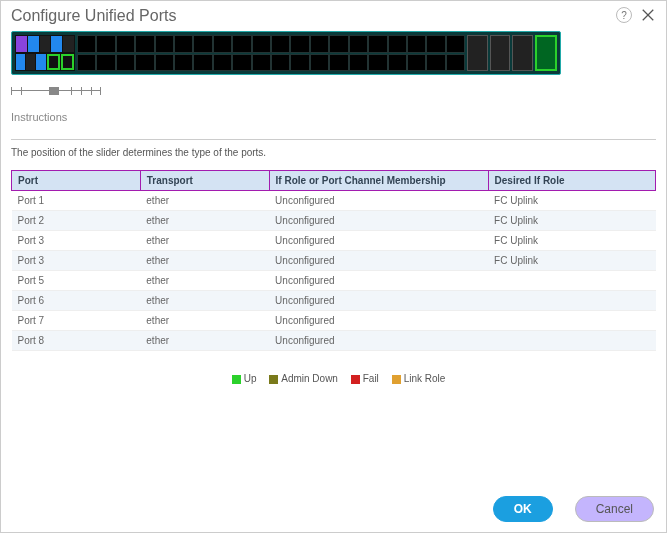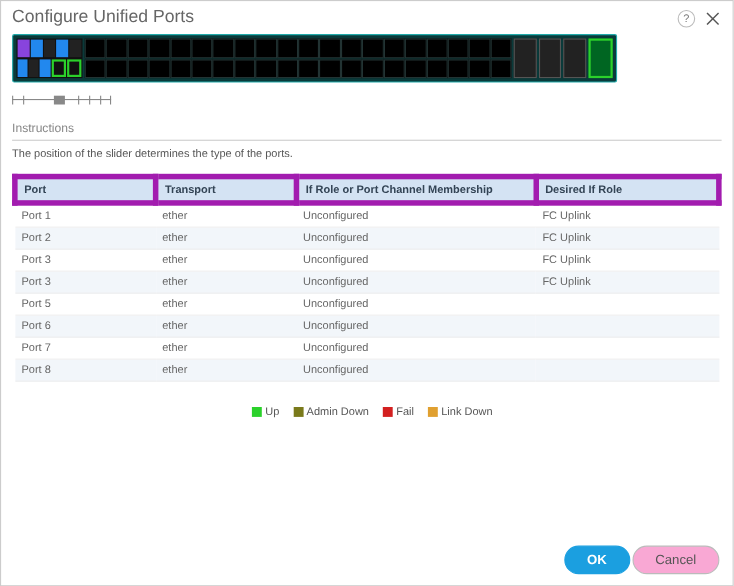--- a/index.html
+++ b/index.html
@@ -9,21 +9,21 @@
     color: #555;
     width: 667px;
     height: 533px;
     background: #fff;
     border: 1px solid #ccc;
     padding: 6px 10px 10px 10px;
     position: relative;
   }
   .header {
     display: flex;
-    align-items: flex-end;
+    align-items: flex-start;
     margin-bottom: 6px;
   }
   .title {
     font-size: 16px;
     color: #666;
     font-weight: 400;
     flex: 1;
   }
   .help-icon {
     width: 16px; height: 16px;
@@ -104,42 +104,42 @@
     position:absolute; top:2px; left:38px;
     width:10px; height:8px;
     background:#888;
     cursor: grab;
   }
 
   .section-label {
     font-size: 11px;
     color: #888;
     border-bottom: 1px solid #ccc;
-    padding-bottom: 4px;
+    padding-bottom: 16px;
     margin-bottom: 6px;
   }
   .instructions-text {
     font-size: 10px;
     color: #555;
     line-height: 1.4;
     margin-bottom: 10px;
   }
 
   table {
     width: 100%;
     border-collapse: collapse;
     font-size: 10px;
   }
   thead th {
     text-align: left;
     background: #d4e3f3;
     color: #345;
     font-weight: 600;
     padding: 4px 6px;
-    border: 5px solid #a21caf;
+    border: 1px solid #a21caf;
   }
   tbody td {
     padding: 4px 6px;
     color: #666;
     border-bottom: 1px solid #eee;
   }
   tbody tr:nth-child(even) { background: #f2f6fa; }
 
   .legend {
     text-align: center;
@@ -156,29 +156,29 @@
   .sw-up { background:#2bd12b; }
   .sw-admin { background:#7a7a1b; }
   .sw-fail { background:#d32020; }
   .sw-link { background:#e0a030; }
 
   .footer {
     position: absolute;
     bottom: 10px;
     right: 12px;
     display: flex;
-    gap: 2px;
+    gap: 22px;
   }
   .btn {
     font-size: 12px;
     padding: 5px 20px;
     border-radius: 14px;
     cursor: pointer;
     border: 1px solid #bbb;
-    background: #f9a8d4;
+    background: #c4b5fd;
     color: #555;
   }
   .btn.primary {
     background: #1b9fe0;
     border-color: #1b9fe0;
     color: #fff;
     font-weight: 600;
   }
 </style>
 </head>
@@ -346,19 +346,19 @@
         <td>Unconfigured</td>
         <td></td>
       </tr>
     </tbody>
 </table>
 
 <div class="legend">
   <span class="swatch sw-up"></span><span>Up</span>
   <span class="swatch sw-admin"></span><span>Admin Down</span>
   <span class="swatch sw-fail"></span><span>Fail</span>
-  <span class="swatch sw-link"></span><span>Link Down</span>
+  <span class="swatch sw-link"></span><span>Link Role</span>
 </div>
 
 <div class="footer">
   <button class="btn primary">OK</button>
   <button class="btn">Cancel</button>
 </div>
 
 </body></html>

